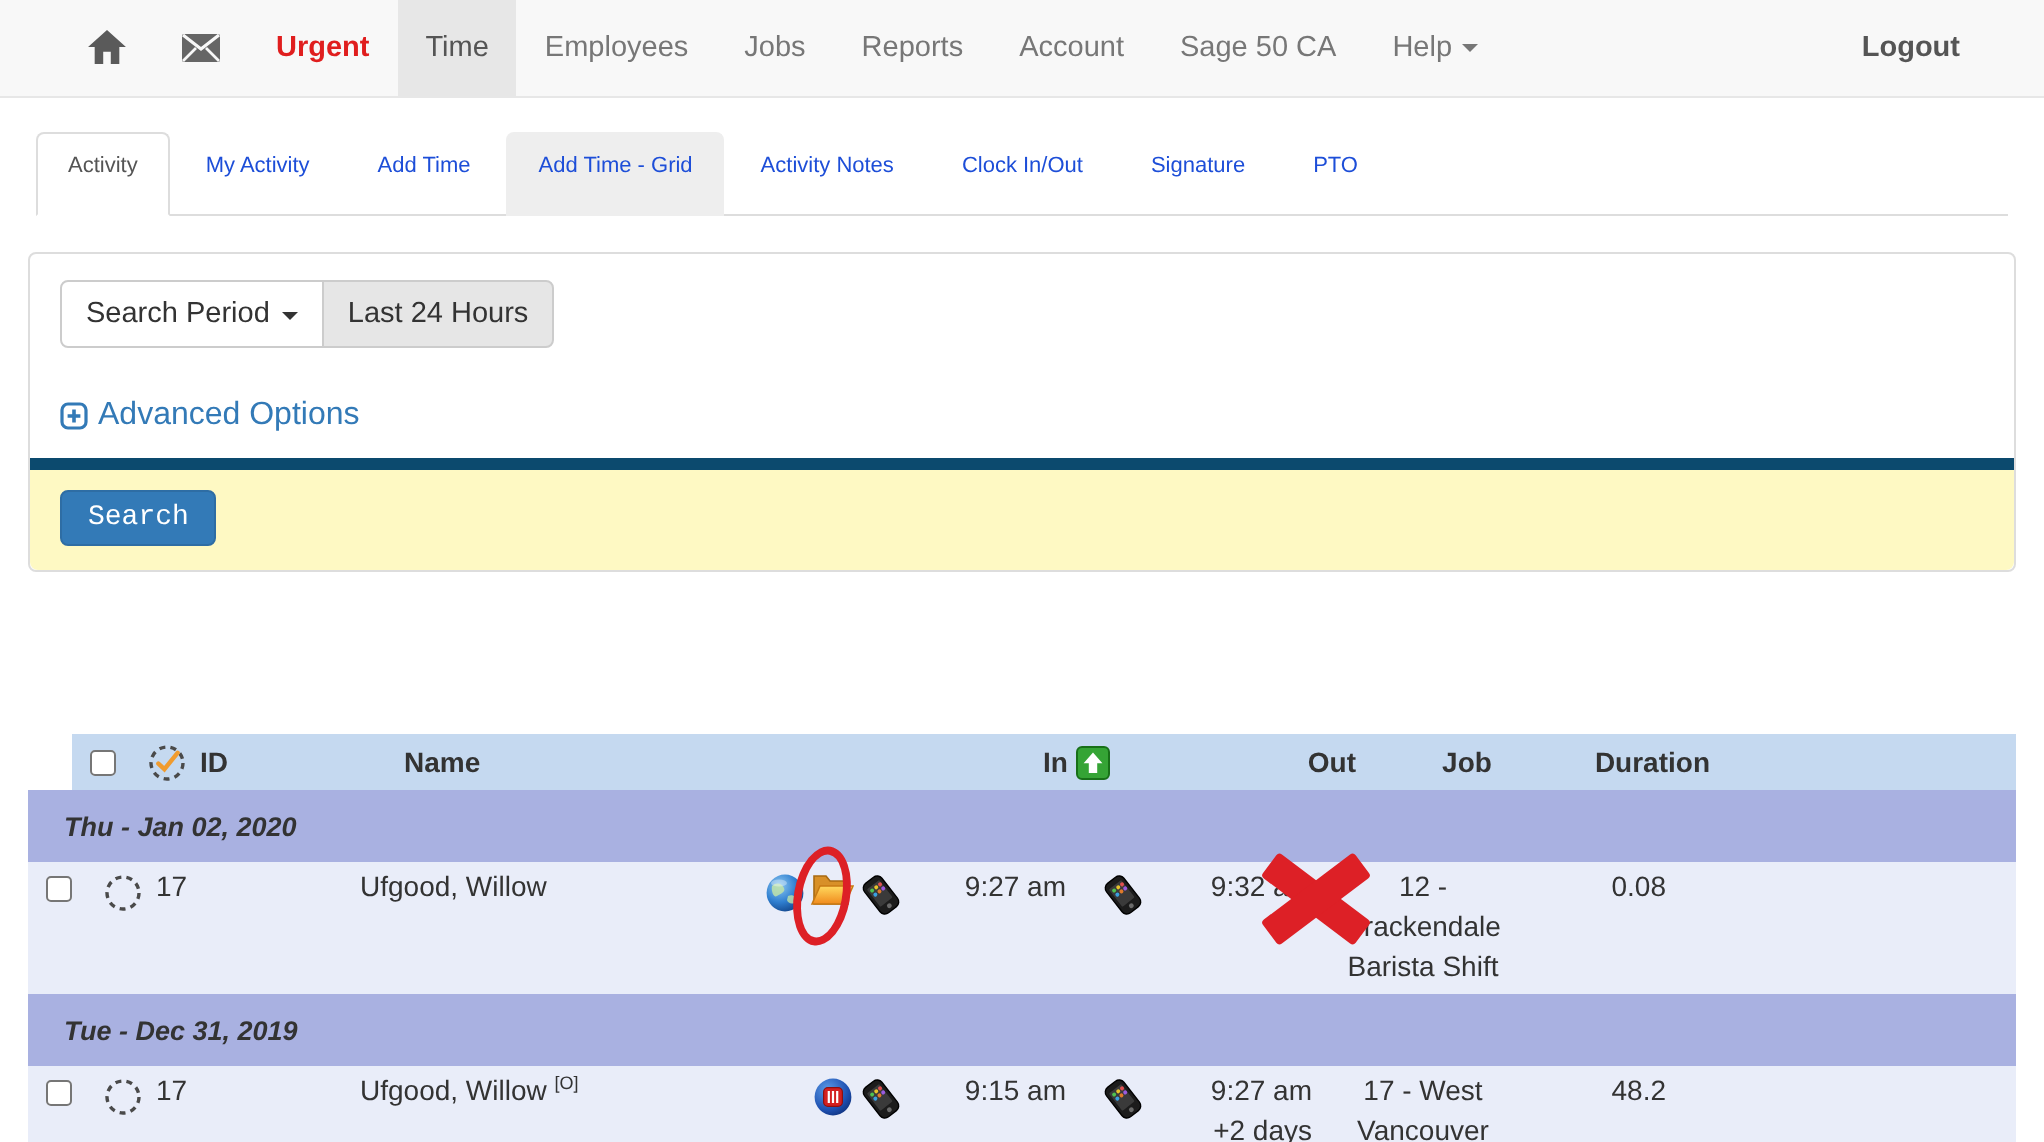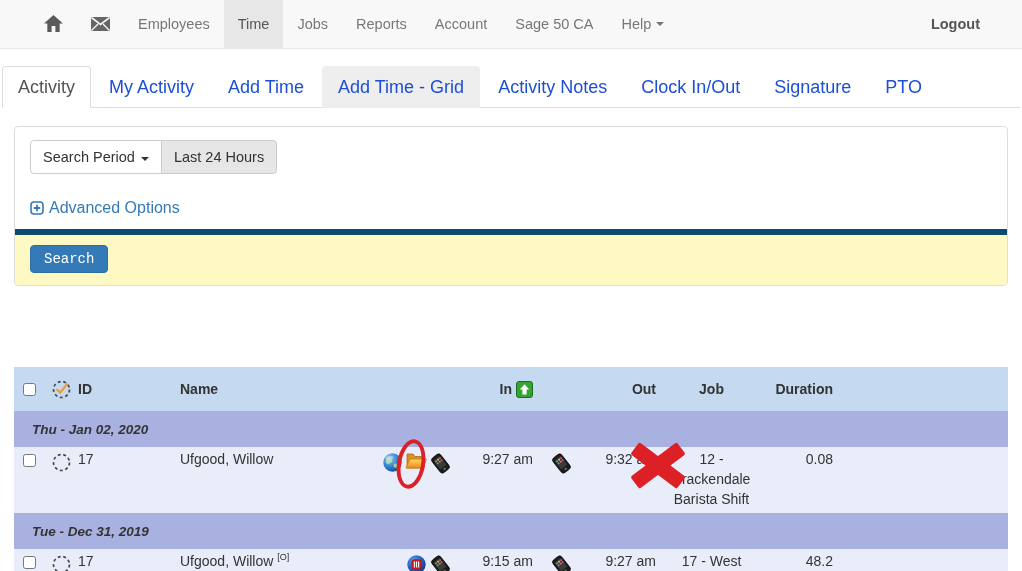--- a/index.html
+++ b/index.html
@@ -11,21 +11,21 @@
     display:flex; align-items:stretch; padding-left:30px; font-size:14.5px; }
   .nav-item { display:flex; align-items:center; padding:0 14px; color:#777; cursor:pointer; white-space:nowrap; }
   .nav-item.icon-item { padding:0 14px; }
   .nav-item.urgent { color:#e01e1e; font-weight:bold; }
   .nav-item.active { background:#e7e7e7; color:#555; }
   .nav-item.logout { margin-left:auto; margin-right:28px; font-weight:bold; color:#555; }
   .caret { display:inline-block; width:0; height:0; margin-left:5px;
     border-left:4px solid transparent; border-right:4px solid transparent; border-top:4px solid #777; }
 
   
-  .tabs { margin:17px 2px 0; border-bottom:1px solid #ddd; display:flex; font-size:18px; }
+  .tabs { margin:17px 18px 0; border-bottom:1px solid #ddd; display:flex; font-size:11px; }
   .tab { padding:10px 15px; height:42px; color:#1d4ed8; cursor:pointer; white-space:nowrap;
     margin-right:2px; margin-bottom:-1px; border:1px solid transparent; border-radius:4px 4px 0 0; }
   .tab.active { background:#fff; border-color:#ddd; border-bottom-color:#fff; color:#555; }
   .tab.highlighted { background:#eee; border-color:#eee; border-bottom:none; }
 
   
   .panel { margin:18px 14px 0; border:1px solid #ddd; border-radius:4px; background:#fff; }
   .panel-body { padding:13px 15px 11px; }
   .btn-group { display:inline-flex; }
   .btn { font-size:14.5px; line-height:20px; padding:6px 12px; border:1px solid #ccc;
@@ -37,21 +37,21 @@
     color:#337ab7; font-size:16px; line-height:20px; cursor:pointer; }
   .panel-footer { background:#fef9c3; border-top:6px solid #0c4a6e; padding:10px 15px 12px;
     border-radius:0 0 4px 4px;font-family:Liberation Mono, monospace; }
   .btn-primary { display:inline-block; background:#337ab7; border:1px solid #2e6da4; color:#fff;
     font-size:14px; line-height:18px; padding:4px 13px; border-radius:4px; cursor:pointer; }
 
   
   .table { margin:81px 14px 0; font-size:14px; }
   .t-head, .t-row { display:grid;
     grid-template-columns:30px 34px 90px 162px 134px 75px 45px 80px 95px 88px 1fr; }
-  .t-head { background:#c5d9f0; height:44px; align-items:center; font-weight:bold; }
+  .t-head { background:#c5d9f0; height:28px; align-items:center; font-weight:bold;margin-left:22px; }
   .group-row { background:#a9b1e1; height:36px; display:flex; align-items:center;
     padding-left:18px; font-style:italic; font-weight:bold; font-size:13.5px; position:relative; z-index:1; }
   .t-row { background:#e9edf9; align-items:start; position:relative; z-index:2; line-height:20px; }
   .t-row.row-1 { min-height:66px; }
   .t-row.row-2 { min-height:120px; }
   .cell { padding-top:2px; }
   .c-center { display:flex; justify-content:center; }
   .c-name { padding-left:12px; }
   .c-icons { display:flex; justify-content:flex-end; align-items:flex-start; gap:2px;
     padding-right:12px; padding-top:5px; position:relative; }
@@ -85,22 +85,23 @@
       <path d="M10 0 L20 9 L16.5 9 L16.5 18 L12 18 L12 11.5 L8 11.5 L8 18 L3.5 18 L3.5 9 L0 9 Z" fill="#5a5a5a"></path>
     </svg>
   </div>
   <div class="nav-item icon-item">
     <svg class="icon-svg" width="19" height="14" viewBox="0 0 19 14">
       <rect x="0" y="0" width="19" height="14" rx="1" fill="#666"></rect>
       <path d="M0.5 0.5 L9.5 7.5 L18.5 0.5" stroke="#f8f8f8" stroke-width="1.6" fill="none"></path>
       <path d="M0.5 13.5 L7 7 M18.5 13.5 L12 7" stroke="#f8f8f8" stroke-width="1.4" fill="none"></path>
     </svg>
   </div>
+  <div class="nav-item urgent">Urgent</div>
+  <div class="nav-item active">Time</div>
   <div class="nav-item">Employees</div>
-  <div class="nav-item active">Time</div>
   <div class="nav-item">Jobs</div>
   <div class="nav-item">Reports</div>
   <div class="nav-item">Account</div>
   <div class="nav-item">Sage 50 CA</div>
   <div class="nav-item">
     <span>Help</span>
     <span class="caret"></span>
   </div>
   <div class="nav-item logout">Logout</div>
 </div>

